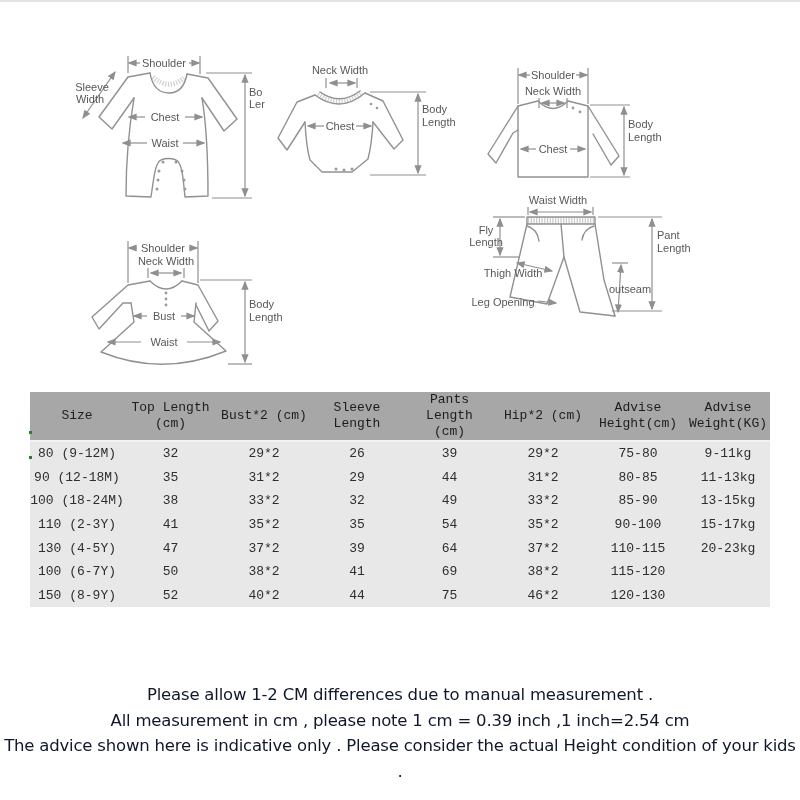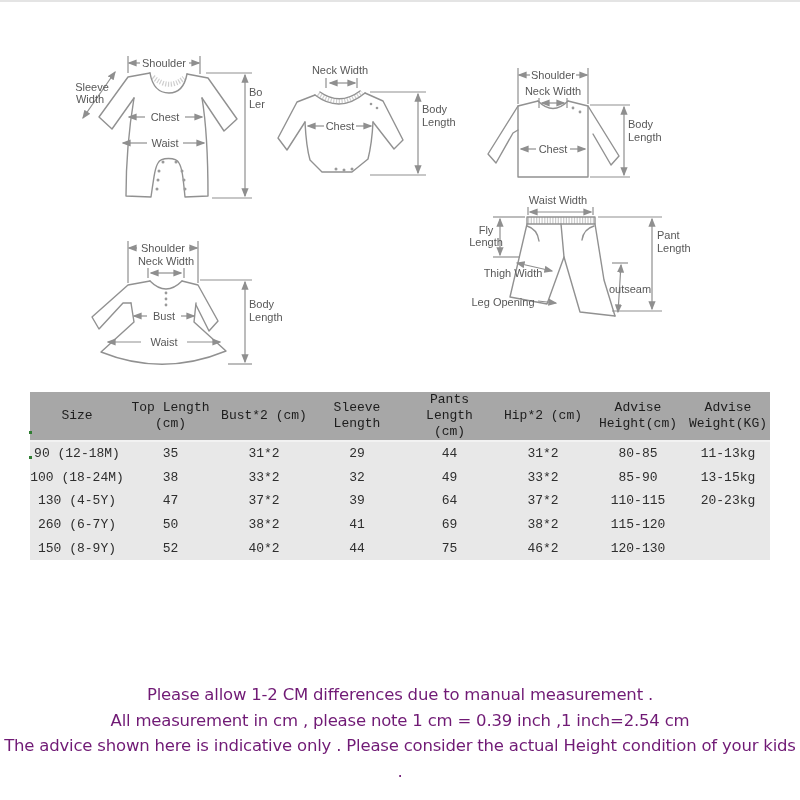--- a/index.html
+++ b/index.html
@@ -12,21 +12,21 @@
   svg .dim{fill:none;stroke:#8f8f8f;stroke-width:1.2;}
   svg .rib{fill:none;stroke:#a5a5a5;}
   svg .dot{fill:#9a9a9a;stroke:none;}
   .size-table{position:absolute;left:30px;top:392px;width:740px;border-collapse:collapse;table-layout:fixed;
     font-family:"Liberation Mono","DejaVu Sans Mono",monospace;}
   .size-table th{background:#a7a7a7;color:#1d1d1d;font-weight:normal;font-size:13px;height:46px;
     white-space:pre-line;text-align:center;vertical-align:middle;line-height:16px;padding:0;}
   .size-table td{background:#e8e8e8;color:#2e2e2e;font-size:13px;height:23.6px;text-align:center;
     vertical-align:middle;padding:0;}
   .size-table tbody tr:first-child td{border-top:2px solid #f2f2f2;}
-  .notes{position:absolute;left:0;top:682px;width:800px;text-align:center;color:#701a75;
+  .notes{position:absolute;left:0;top:682px;width:800px;text-align:center;color:#0f172a;
     font-family:"DejaVu Sans",sans-serif;}
   .notes p{margin:0;font-size:16.5px;line-height:25.5px;letter-spacing:-0.2px;}
 </style>
 </head>
 <body>
 
 <div class="top-edge"></div>
 
 <div class="diagram-wrap">
 <svg width="800" height="390" viewBox="0 0 800 390">
@@ -231,51 +231,71 @@
 (cm)</th>
         <th>Hip*2 (cm)</th>
         <th>Advise
 Height(cm)</th>
         <th>Advise
 Weight(KG)</th>
       </tr>
     </thead>
   <tbody>
       <tr>
+        <td>80 (9-12M)</td>
+        <td>32</td>
+        <td>29*2</td>
+        <td>26</td>
+        <td>39</td>
+        <td>29*2</td>
+        <td>75-80</td>
+        <td>9-11kg</td>
+      </tr>
+      <tr>
         <td>90 (12-18M)</td>
         <td>35</td>
         <td>31*2</td>
         <td>29</td>
         <td>44</td>
         <td>31*2</td>
         <td>80-85</td>
         <td>11-13kg</td>
       </tr>
       <tr>
         <td>100 (18-24M)</td>
         <td>38</td>
         <td>33*2</td>
         <td>32</td>
         <td>49</td>
         <td>33*2</td>
         <td>85-90</td>
         <td>13-15kg</td>
       </tr>
       <tr>
+        <td>110 (2-3Y)</td>
+        <td>41</td>
+        <td>35*2</td>
+        <td>35</td>
+        <td>54</td>
+        <td>35*2</td>
+        <td>90-100</td>
+        <td>15-17kg</td>
+      </tr>
+      <tr>
         <td>130 (4-5Y)</td>
         <td>47</td>
         <td>37*2</td>
         <td>39</td>
         <td>64</td>
         <td>37*2</td>
         <td>110-115</td>
         <td>20-23kg</td>
       </tr>
       <tr>
-        <td>260 (6-7Y)</td>
+        <td>100 (6-7Y)</td>
         <td>50</td>
         <td>38*2</td>
         <td>41</td>
         <td>69</td>
         <td>38*2</td>
         <td>115-120</td>
         <td></td>
       </tr>
       <tr>
         <td>150 (8-9Y)</td>

